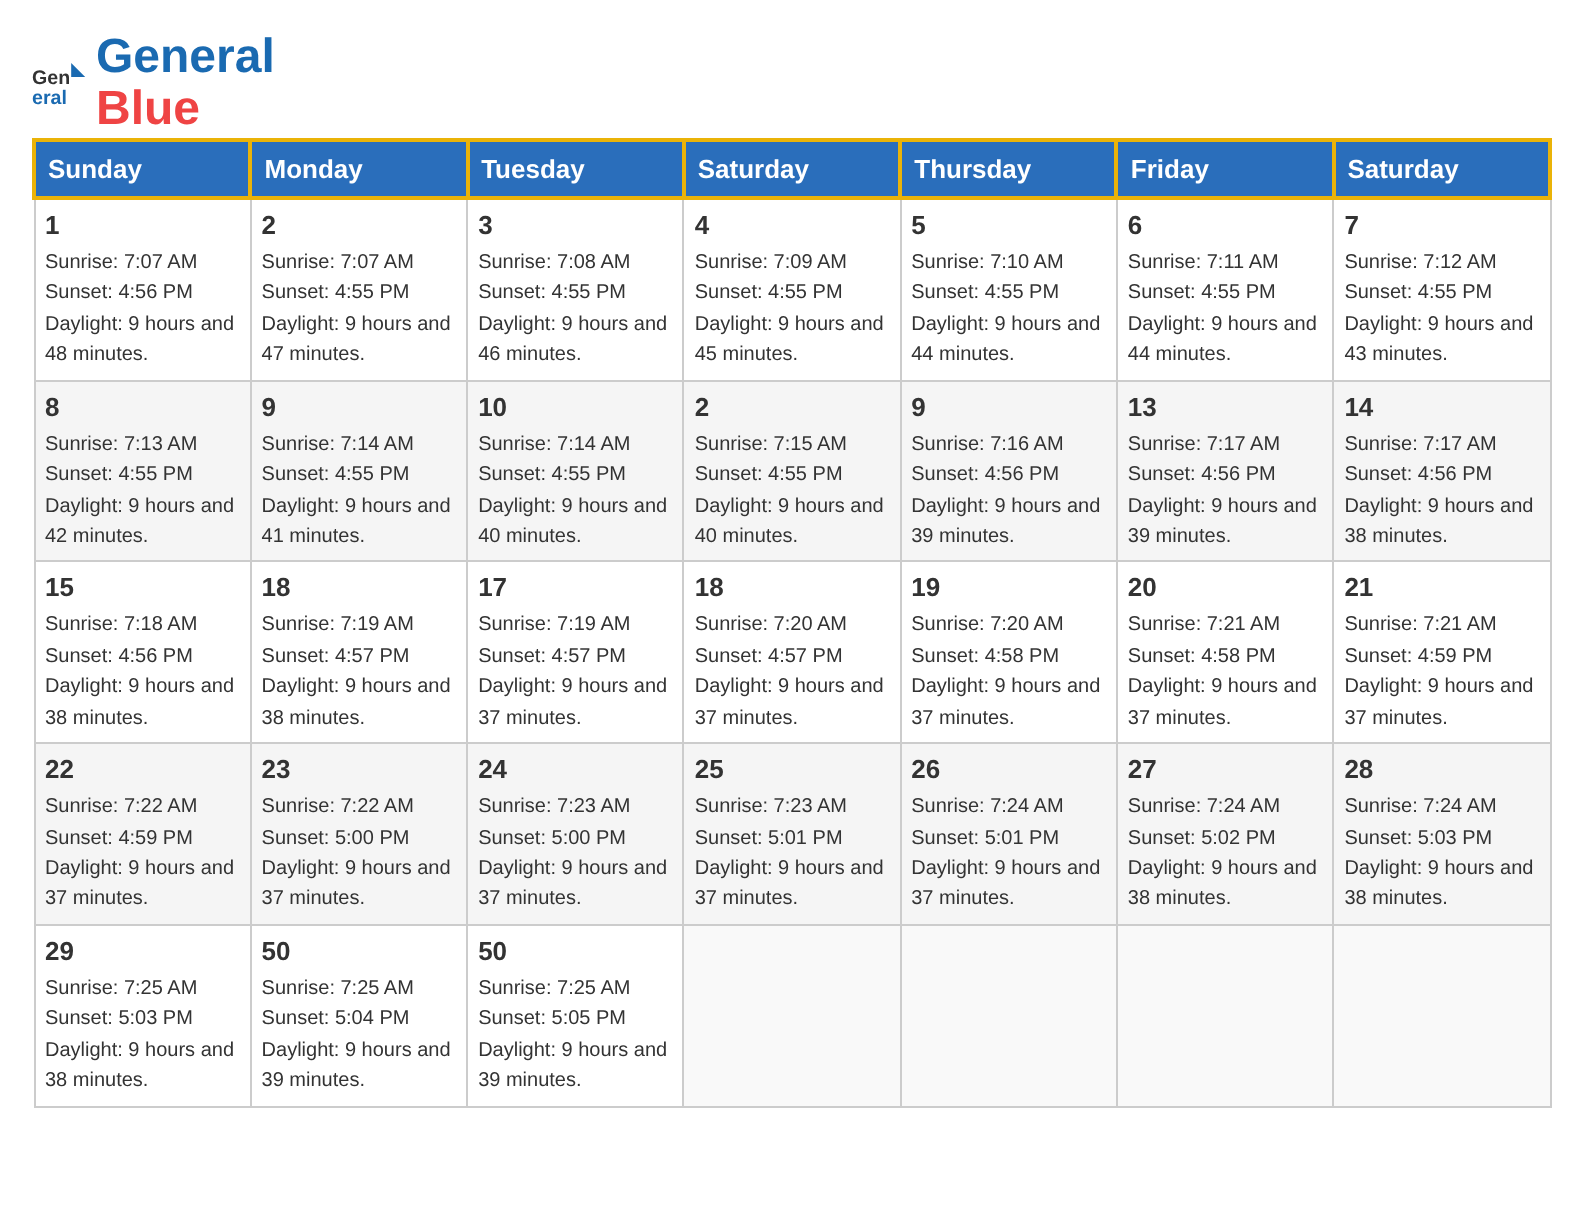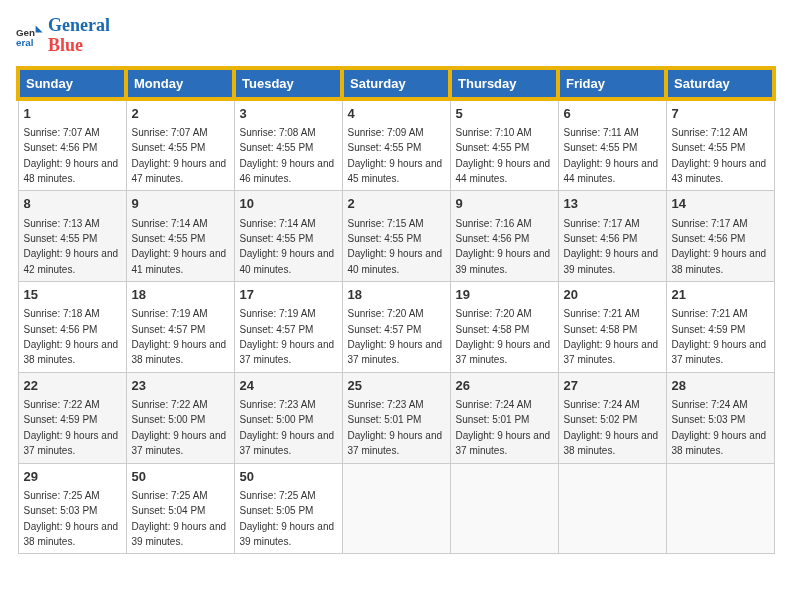--- a/index.html
+++ b/index.html
@@ -7,32 +7,30 @@
       font-family: Arial, sans-serif;
       background: #fff;
       width: 792px;
       min-height: 612px;
       padding: 16px;
     }
     .header-section {
       display: flex;
       justify-content: space-between;
       align-items: flex-start;
-      margin-bottom: 10px;
     }
     .logo {
       display: flex;
       align-items: center;
     }
     .logo-text {
-      font-size: 18px;
+      font-size: 24px;
       font-weight: bold;
       color: #333;
       line-height: 1.1;
-      font-family: Liberation Serif, serif;
     }
     .logo-text span {
       color: #1a6ab1;
     }
     .logo-icon {
       width: 28px;
       height: 28px;
       margin-right: 4px;
     }
     .title-block {
@@ -52,21 +50,21 @@
       border-collapse: collapse;
       font-size: 11px;
     }
     .calendar-table th {
       background-color: #2a6ebb;
       color: #fff;
       text-align: left;
       padding: 6px 6px;
       font-size: 13px;
       font-weight: bold;
-      border: 4px solid #eab308;
+      border: 2px solid #eab308;
     }
     .calendar-table td {
       border: 1px solid #ccc;
       vertical-align: top;
       padding: 4px 5px;
       height: 80px;
       width: calc(100% / 7);
       background: #fff;
       color: #333;
       line-height: 1.4;

